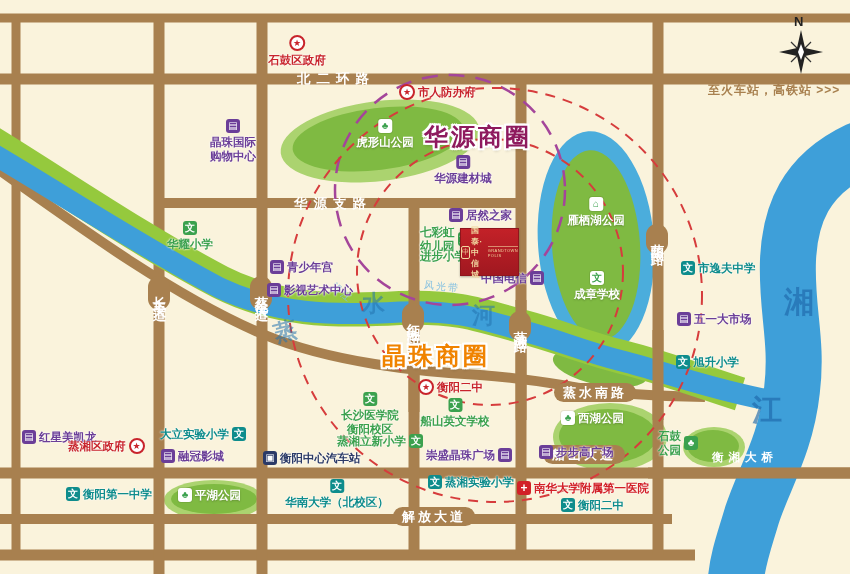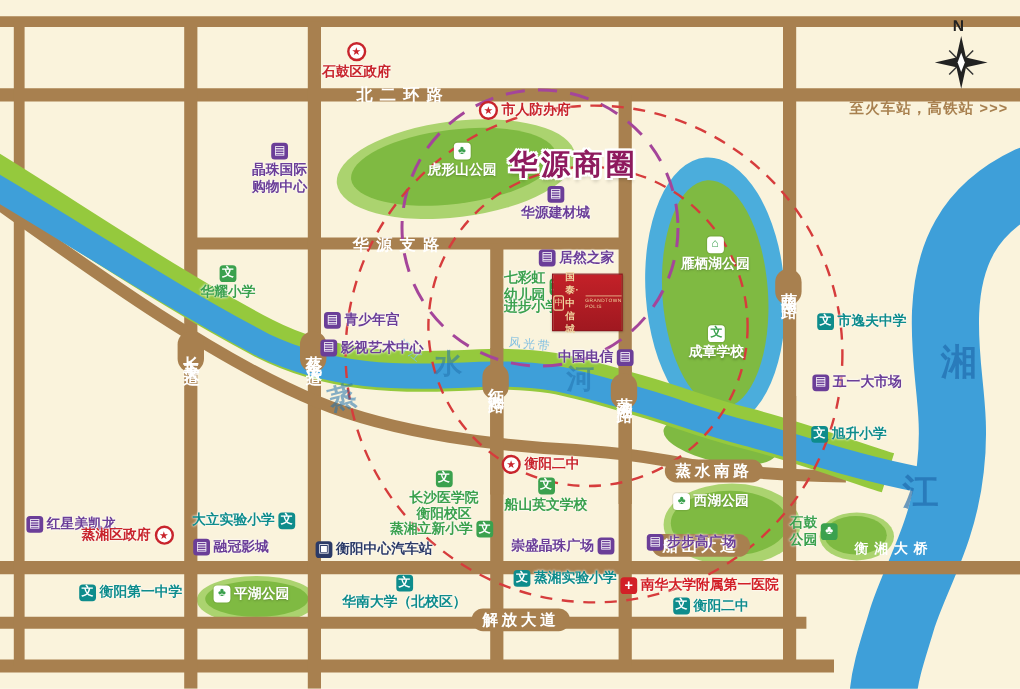--- a/index.html
+++ b/index.html
@@ -110,20 +110,21 @@
       <path d="M791,42 L811,62 M811,42 L791,62" stroke="#333" stroke-width="1.2"></path>
       <polygon points="801,30 805,48 823,52 805,56 801,74 797,56 779,52 797,48" fill="#222"></polygon>
       <polygon points="801,44 804,52 801,60 798,52" fill="#fff"></polygon>
     </g>
   </svg>
 
   <div class="compass-n">N</div>
   <div class="note" style="left:708px;top:82px;">至火车站，高铁站 &gt;&gt;&gt;</div>
 
   <div class="bizcircle" style="left:424px;top:121px;color:#8E1A5E;">华源商圈</div>
+  <div class="bizcircle" style="left:382px;top:340px;color:#F08300;">晶珠商圈</div>
 
   <div class="project">
     <span class="plogo">中</span>
     <span class="pname">国泰·中信城</span>
     <span class="psub">GRANDTOWN POLIS</span>
   </div>
 
   <div id="layer-roads">
       <div class="rplain" style="left: 297px; top: 70px;">北二环路</div>
       <div class="rplain" style="left: 294px; top: 195px;">华源支路</div>
@@ -208,21 +209,21 @@
           <div>幼儿园</div>
         </span>
         <span class="ic i-sg">文</span>
       </div>
       <div class="poi" style="left: 420px; top: 249px;">
         <span class="lbl t-green">
           <div>进步小学</div>
         </span>
         <span class="ic i-sg">文</span>
       </div>
-      <div class="poi" style="left: 465px; top: 271px; margin-top: 20px;">
+      <div class="poi" style="left: 481px; top: 271px;">
         <span class="lbl t-purple">
           <div>中国电信</div>
         </span>
         <span class="ic i-biz">▤</span>
       </div>
       <div class="poi" style="left: 681px; top: 261px;">
         <span class="ic i-st">文</span>
         <span class="lbl t-teal">
           <div>市逸夫中学</div>
         </span>
@@ -269,21 +270,21 @@
           <div>长沙医学院</div>
           <div>衡阳校区</div>
         </span>
       </div>
       <div class="poi col" style="left: 455px; top: 398px;">
         <span class="ic i-sg">文</span>
         <span class="lbl t-green">
           <div>船山英文学校</div>
         </span>
       </div>
-      <div class="poi" style="left: 325px; top: 434px;">
+      <div class="poi" style="left: 337px; top: 434px;">
         <span class="lbl t-green">
           <div>蒸湘立新小学</div>
         </span>
         <span class="ic i-sg">文</span>
       </div>
       <div class="poi" style="left: 263px; top: 451px;">
         <span class="ic i-bus">▣</span>
         <span class="lbl t-navy">
           <div>衡阳中心汽车站</div>
         </span>

